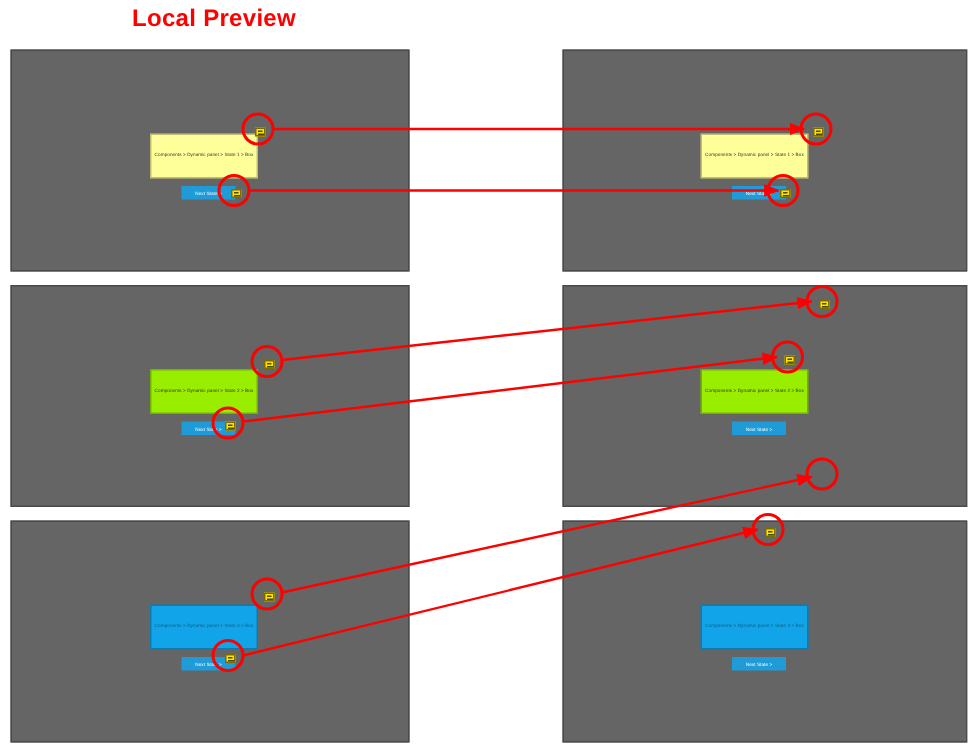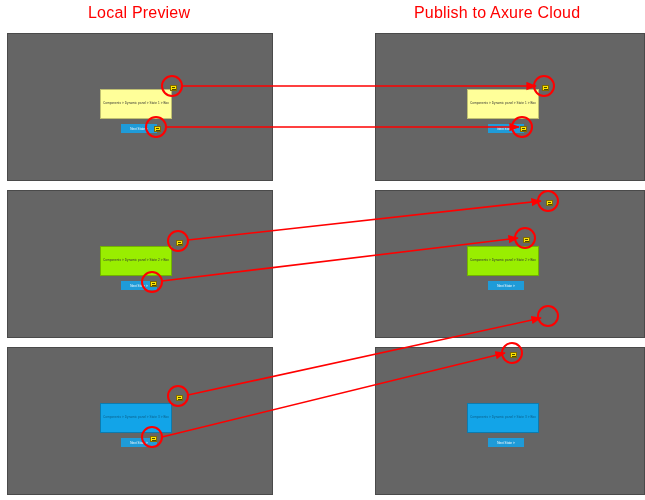--- a/index.html
+++ b/index.html
@@ -15,21 +15,21 @@
     position: relative;
     width: 645px; height: 500px;
     background: #ffffff;
   }
 
   
   .col-title {
     position: absolute;
     top: 4px;
     font-size: 16px;
-    font-weight: 400;
+    font-weight: 700;
     color: #ff0000;
     white-space: nowrap;
     letter-spacing: 0.2px;
   }
   #title-left  { left: 88px; }
   #title-right { left: 414px; }
 
   
   .panel {
     position: absolute;
@@ -124,21 +124,20 @@
     width: 645px; height: 500px;
     pointer-events: none;
   }
 </style>
 </head>
 <body>
 
 <div id="stage">
 
   <div class="col-title" id="title-left">Local Preview</div>
-  <div class="col-title" id="title-right">Publish to Axure Cloud</div>
 
   <div class="panel left row1">
     <div class="state-box state-yellow box-left">
       <span class="state-label">Components &gt; Dynamic panel &gt; State 1 &gt; Box</span>
     </div>
     <div class="next-btn btn-left">
       <span class="next-btn-label">Next State &gt;</span>
     </div>
   </div>
 

